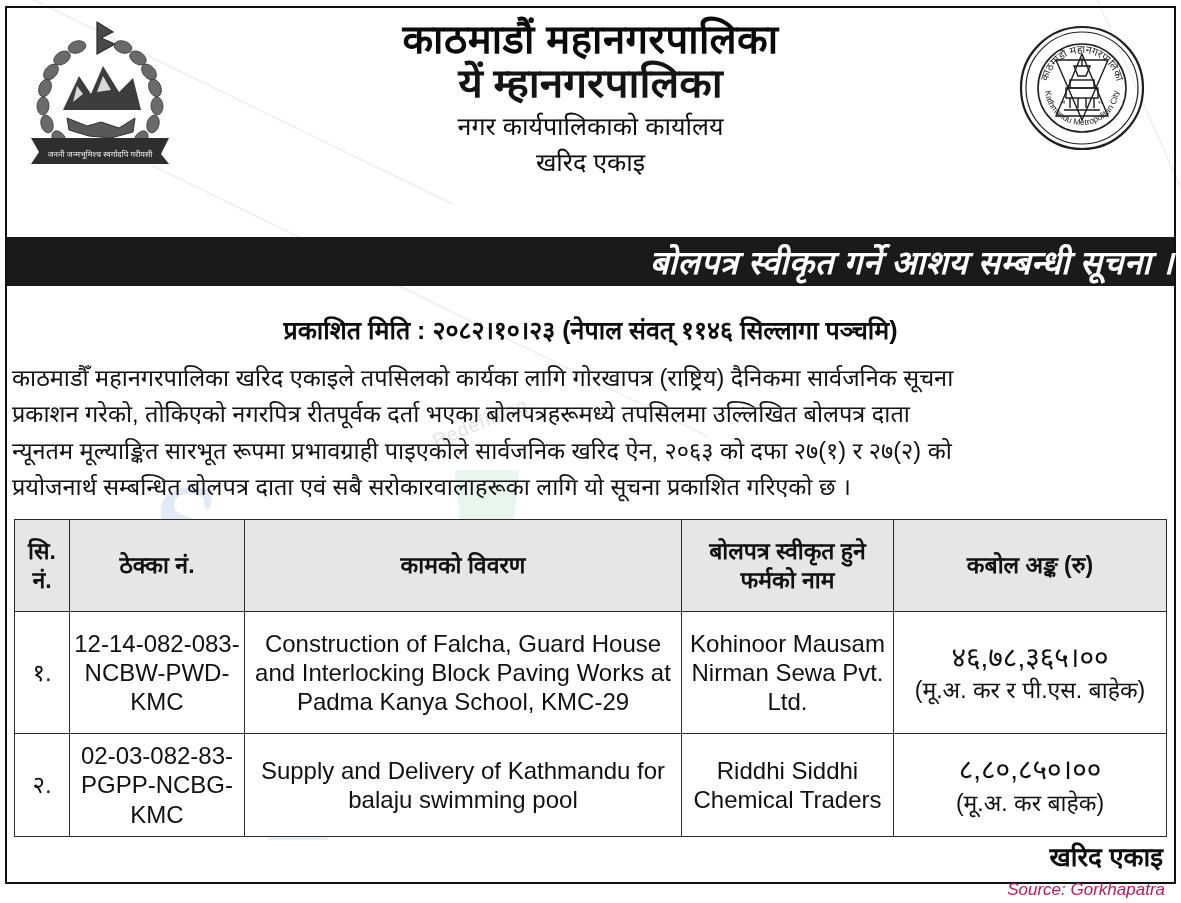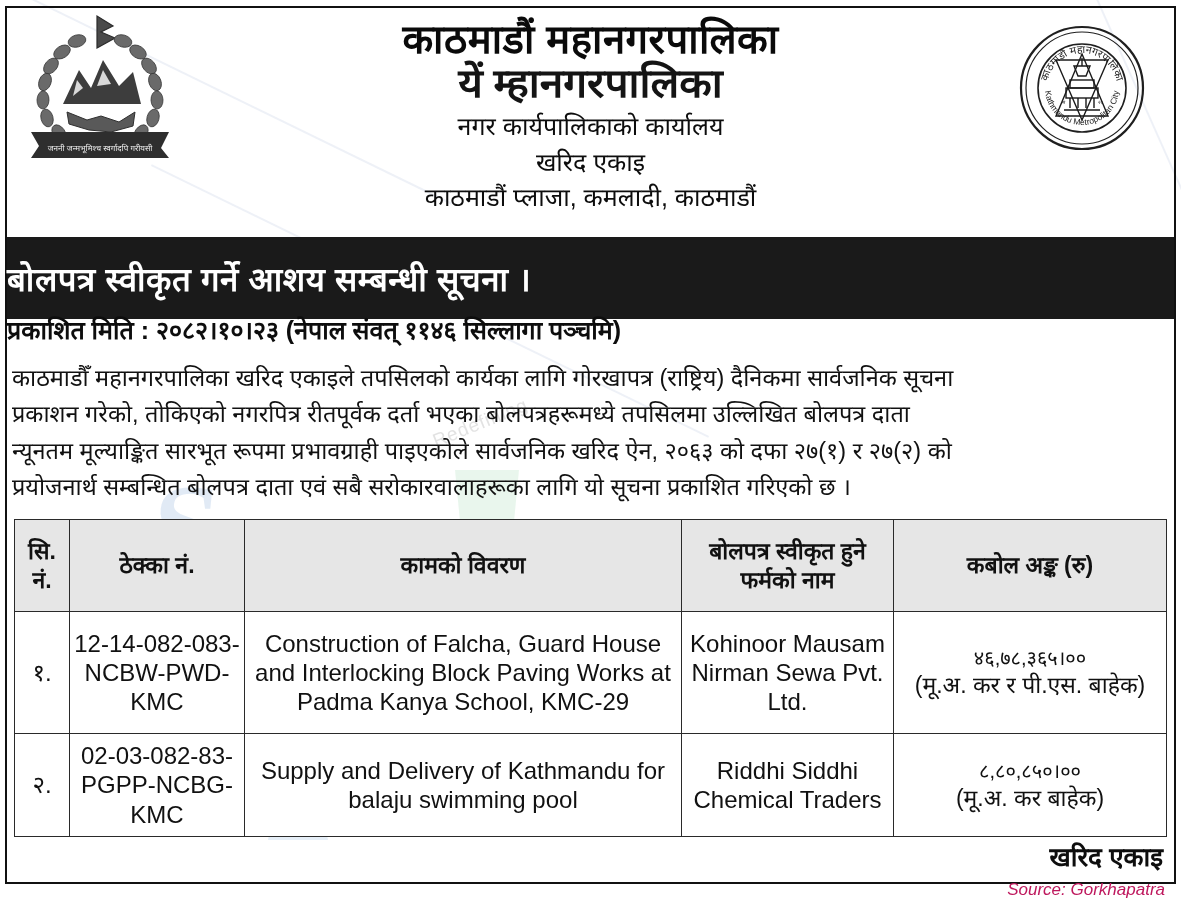--- a/index.html
+++ b/index.html
@@ -111,20 +111,21 @@
     width: 1167px;
     height: 227px;
     z-index: 3;
     display: flex;
     align-items: flex-start;
     justify-content: space-between;
   }
 
   .emblem-left {
     width: 185px;
+    padding-top: 6px;
     display: flex;
     justify-content: center;
   }
   .seal-right {
     width: 185px;
     padding-top: 16px;
     display: flex;
     justify-content: center;
   }
 
@@ -159,41 +160,43 @@
     line-height: 1.42;
     white-space: nowrap;
   }
 
   
   .banner {
     position: absolute;
     left: 7px;
     top: 237px;
     width: 1167px;
-    height: 82px;
+    height: 49px;
     background: #1a1a1a;
     z-index: 3;
     display: flex;
     align-items: center;
-    justify-content: flex-start;
+    justify-content: flex-end;
+    font-style: italic;
   }
   .banner-text {
     color: #ffffff;
     font-size: 33px;
     font-weight: bold;
     letter-spacing: 0.5px;
     white-space: nowrap;
   }
 
   
   .date-line {
     position: absolute;
     left: 7px;
     top: 312px;
     width: 1167px;
+    text-align: center;
     z-index: 3;
     font-size: 25px;
     font-weight: bold;
     color: #0d0d0d;
     white-space: nowrap;
   }
 
   
   .body-par {
     position: absolute;
@@ -253,21 +256,21 @@
   .cell-serif {
     font-family: Liberation Sans, sans-serif;
     font-size: 25px;
     line-height: 1.22;
   }
   .cell-dev {
     font-family: "Liberation Sans", sans-serif;
     font-size: 24px;
     line-height: 1.3;
   }
-  .amt-main { font-size: 20px; display: block; }
+  .amt-main { font-size: 28px; display: block; }
   .amt-note { font-size: 23px; display: block; line-height: 1.25; }
   .row1 td { height: 122px; }
   .row2 td { height: 103px; }
 
   
   .footer-unit {
     position: absolute;
     right: 18px;
     top: 838px;
     z-index: 3;
@@ -354,21 +357,20 @@
           <text x="85" y="143" font-size="8" fill="#f0f0f0" text-anchor="middle" font-family="'Liberation Sans', sans-serif">जननी जन्मभूमिश्च स्वर्गादपि गरीयसी</text>
         </g>
       </svg>
     </div>
 
     <div class="header-center">
       <div class="org-title">काठमाडौं महानगरपालिका</div>
       <div class="org-title-nb">यें म्हानगरपालिका</div>
       <div class="org-line">नगर कार्यपालिकाको कार्यालय</div>
       <div class="org-line">खरिद एकाइ</div>
-      <div class="org-line">काठमाडौं प्लाजा, कमलादी, काठमाडौं</div>
     </div>
 
     <div class="seal-right">
       <svg width="128" height="128" viewBox="0 0 128 128" aria-hidden="true">
         <circle cx="64" cy="64" r="61" fill="none" stroke="#1f1f1f" stroke-width="2.2"></circle>
         <circle cx="64" cy="64" r="56" fill="none" stroke="#1f1f1f" stroke-width="1.2"></circle>
         <circle cx="64" cy="64" r="44" fill="none" stroke="#1f1f1f" stroke-width="1.6"></circle>
         <defs>
           <path id="arcTop" d="M 64,64 m -35,0 a 35,35 0 1,1 70,0" fill="none"></path>
           <path id="arcBot" d="M 64,64 m -37,0 a 37,37 0 1,0 74,0" fill="none"></path>

